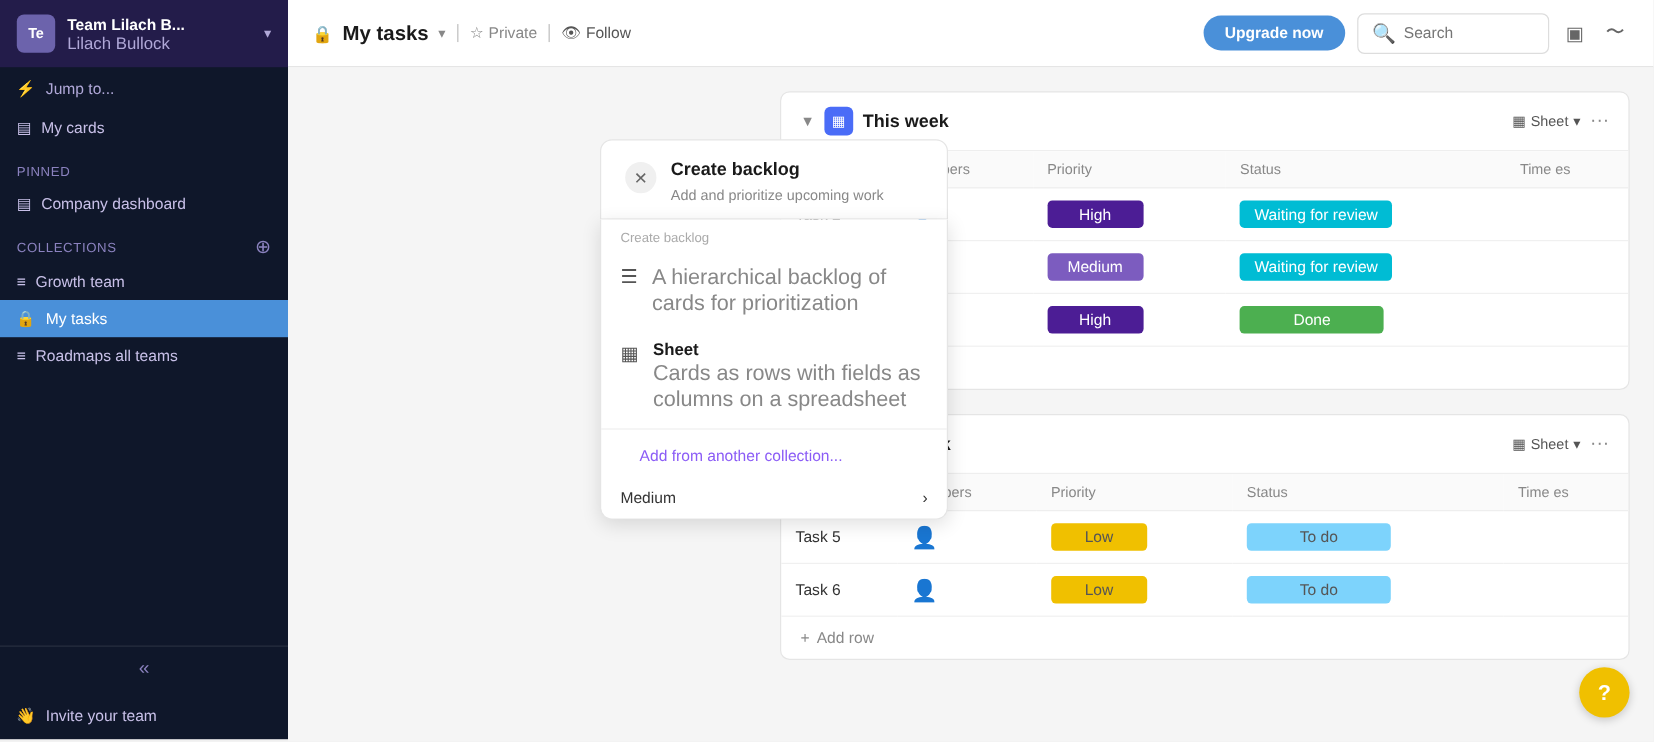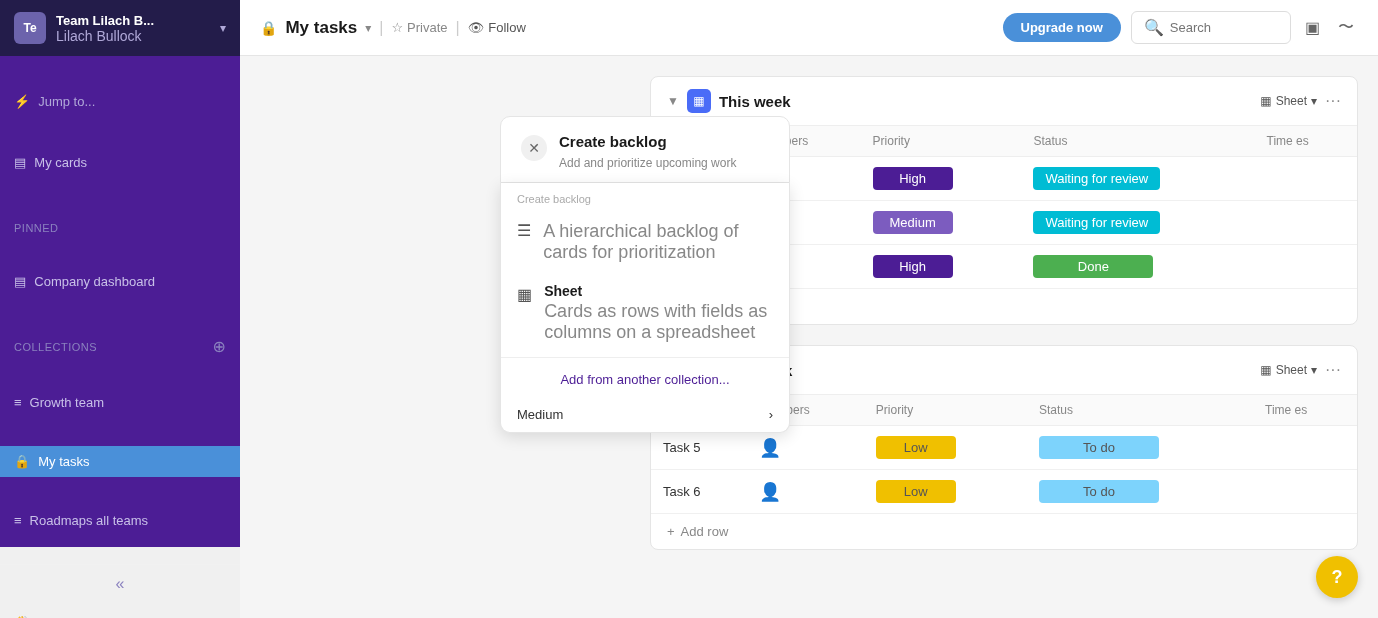--- a/index.html
+++ b/index.html
@@ -2,27 +2,26 @@
 <html><head>
   <meta charset="utf-8">
   <style>
     * { box-sizing: border-box; margin: 0; padding: 0; font-family: -apple-system, BlinkMacSystemFont, 'Segoe UI', sans-serif; }
     body { display: flex; height: 618px; overflow: hidden; background: #f0f0f0; }
 
     
     .sidebar {
       width: 240px;
       min-width: 240px;
-      background: #4c1d95;
+      background: #0f172a;
       color: #fff;
       display: flex;
       flex-direction: column;
-      height: 547px;
+      height: 616px;
       position: relative;
-      gap: 28px;
     }
     .sidebar-header {
       display: flex;
       align-items: center;
       padding: 12px 14px;
       background: #231c4a;
       cursor: pointer;
       gap: 10px;
     }
     .sidebar-avatar {
@@ -160,21 +159,21 @@
     }
     .dropdown-item {
       display: flex; align-items: flex-start; gap: 12px;
       padding: 10px 16px; cursor: pointer;
     }
     .dropdown-item-icon { color: #555; font-size: 16px; margin-top: 2px; flex-shrink: 0; }
     .dropdown-item-title { font-size: 14px; font-weight: 600; color: #1a1a1a; }
     .dropdown-item-desc { font-size: 18px; color: #888; margin-top: 2px; }
     .dropdown-link {
       display: block; padding: 10px 32px;
-      font-size: 13px; color: #4c1d95; cursor: pointer; text-align: center;
+      font-size: 13px; color: #8b5cf6; cursor: pointer;
     }
     .dropdown-import {
       display: flex; align-items: center; justify-content: space-between;
       padding: 10px 16px; font-size: 13px; color: #333; cursor: pointer;
     }
     .dropdown-divider { height: 1px; background: #eee; margin: 4px 0; }
 
     
     .task-section {
       background: #fff;

